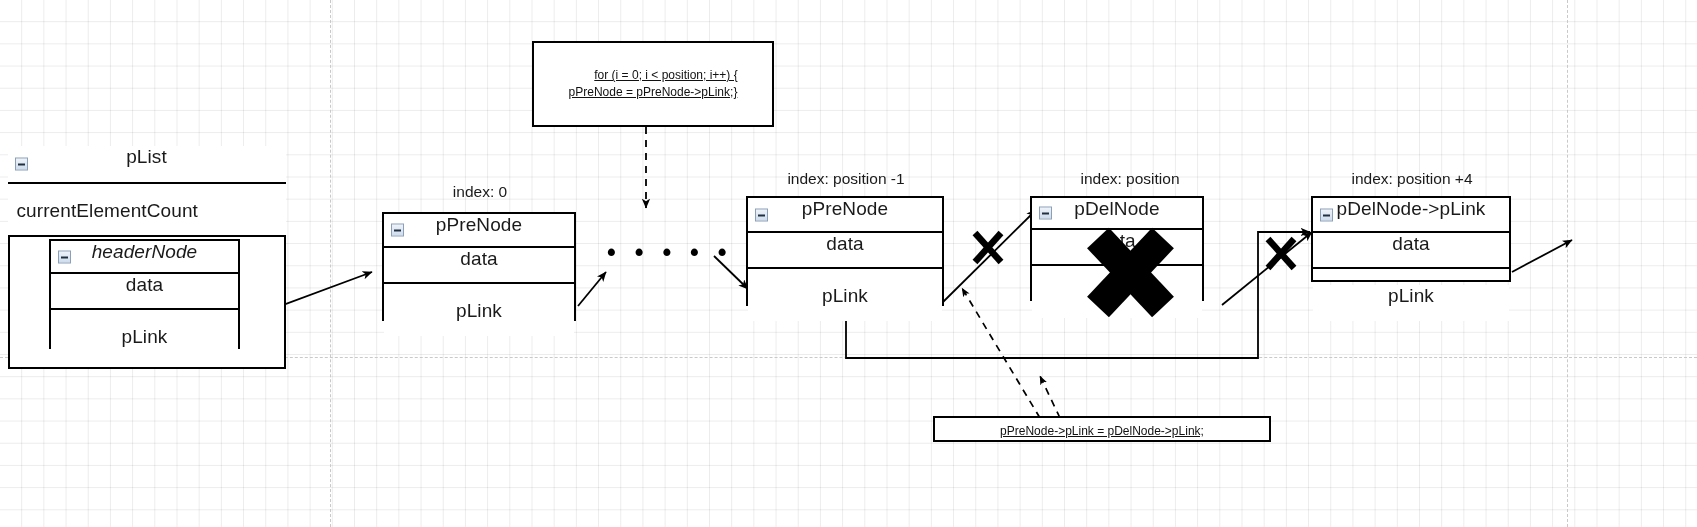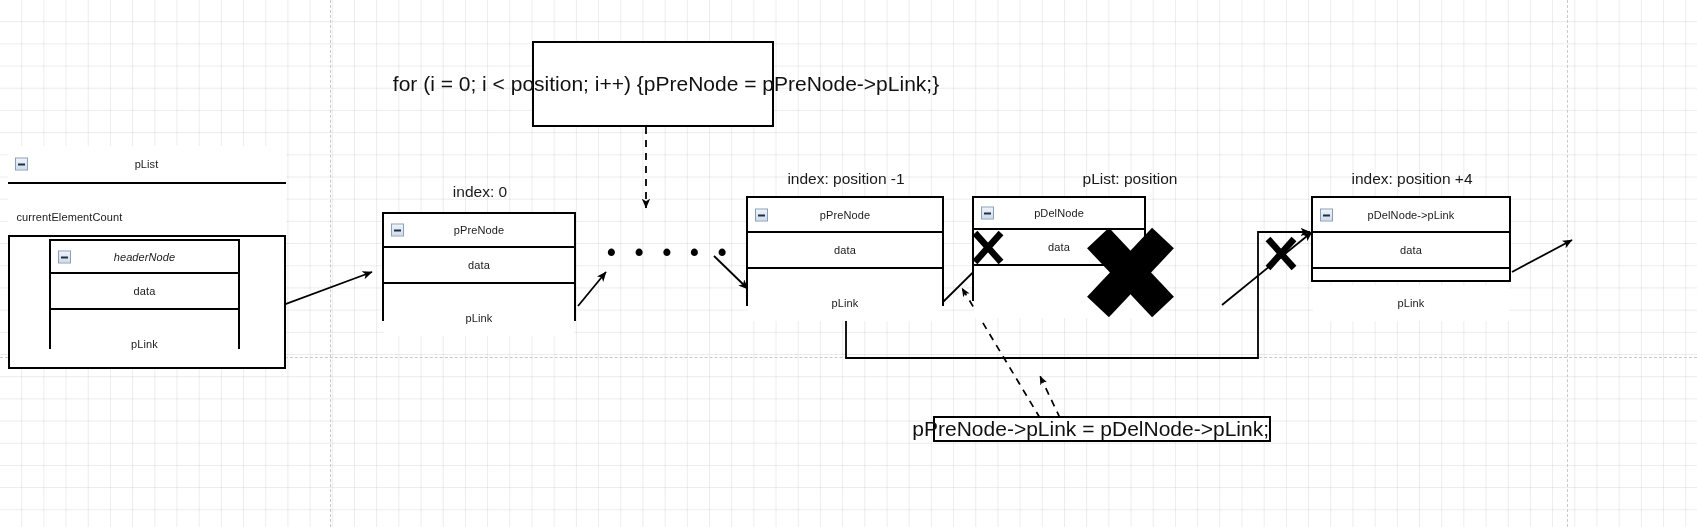--- a/index.html
+++ b/index.html
@@ -33,22 +33,22 @@
     box-sizing:border-box;
     z-index:3;
   }
   .node .row{
     position:relative;
     border-bottom:2.5px solid #000;
     text-align:center;
     color:#1a1a1a;
     box-sizing:border-box;
     background:#fff;
-    display:flex;align-items:center;justify-content:center;
-    font-size:11px;
+    display:flex;align-items:flex-start;justify-content:center;
+    font-size:19px;
     letter-spacing:.1px;
   }
   .node .row:last-child{border-bottom:none;margin-top:16px;}
 
   .collapse{
     position:absolute;left:7px;top:50%;transform:translateY(-50%);
     width:13px;height:13px;
     border:1px solid #8aa0b8;
     background:linear-gradient(#eef3f8,#cfdced);
     box-sizing:border-box;
@@ -66,26 +66,27 @@
     z-index:3;
   }
 
   
   .annbox{
     position:absolute;
     border:2.5px solid #000;
     background:#fff;
     box-sizing:border-box;
     z-index:4;
-    display:flex;
+    display:flex;flex-direction:column;
     align-items:center;justify-content:center;
-    font-size:21px;
+    font-size:12px;
     color:#111;
     line-height:1.42;
     white-space:nowrap;
+    text-decoration:underline;
   }
   .annbox .l1{padding-left:26px;}
 
   
   .outer{
     position:absolute;
     border:2.5px solid #000;
     background:#fff;
     box-sizing:border-box;
     z-index:2;
@@ -178,22 +179,22 @@
       <span>pPreNode</span>
     </div>
     <div class="row" style="height:36px;">
       <span>data</span>
     </div>
     <div class="row" style="height:36px;">
       <span>pLink</span>
     </div>
   </div>
 
-  <div class="caption" style="left:1032px;top:170px;width:196px;text-align:center;">pList: position</div>
-  <div class="node" style="left:972px;top:196px;width:174px;height:105px;">
+  <div class="caption" style="left:1032px;top:170px;width:196px;text-align:center;">index: position</div>
+  <div class="node" style="left:1030px;top:196px;width:174px;height:105px;">
     <div class="row" style="height:32px;">
       <span class="collapse"></span>
       <span>pDelNode</span>
     </div>
     <div class="row" style="height:36px;">
       <span>data</span>
     </div>
     <div class="row" style="height:36px;">
       <span></span>
     </div>

